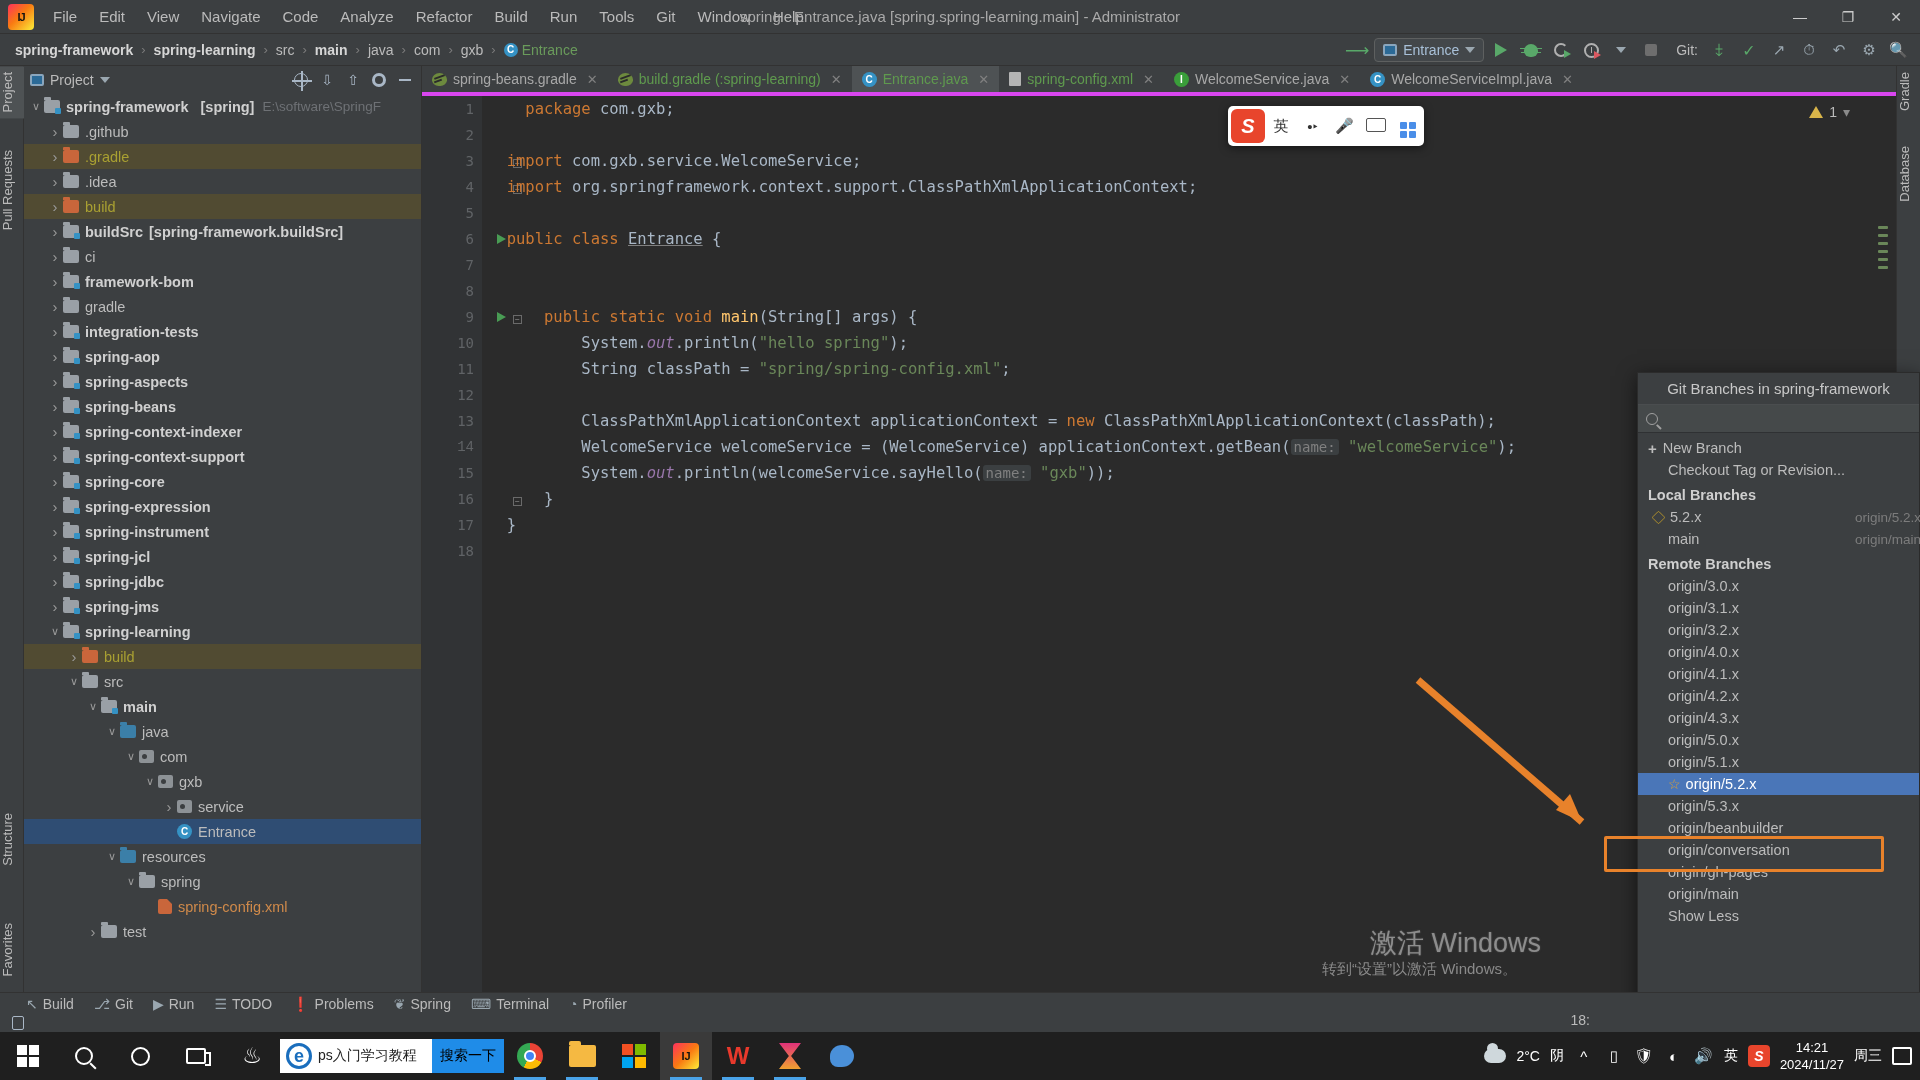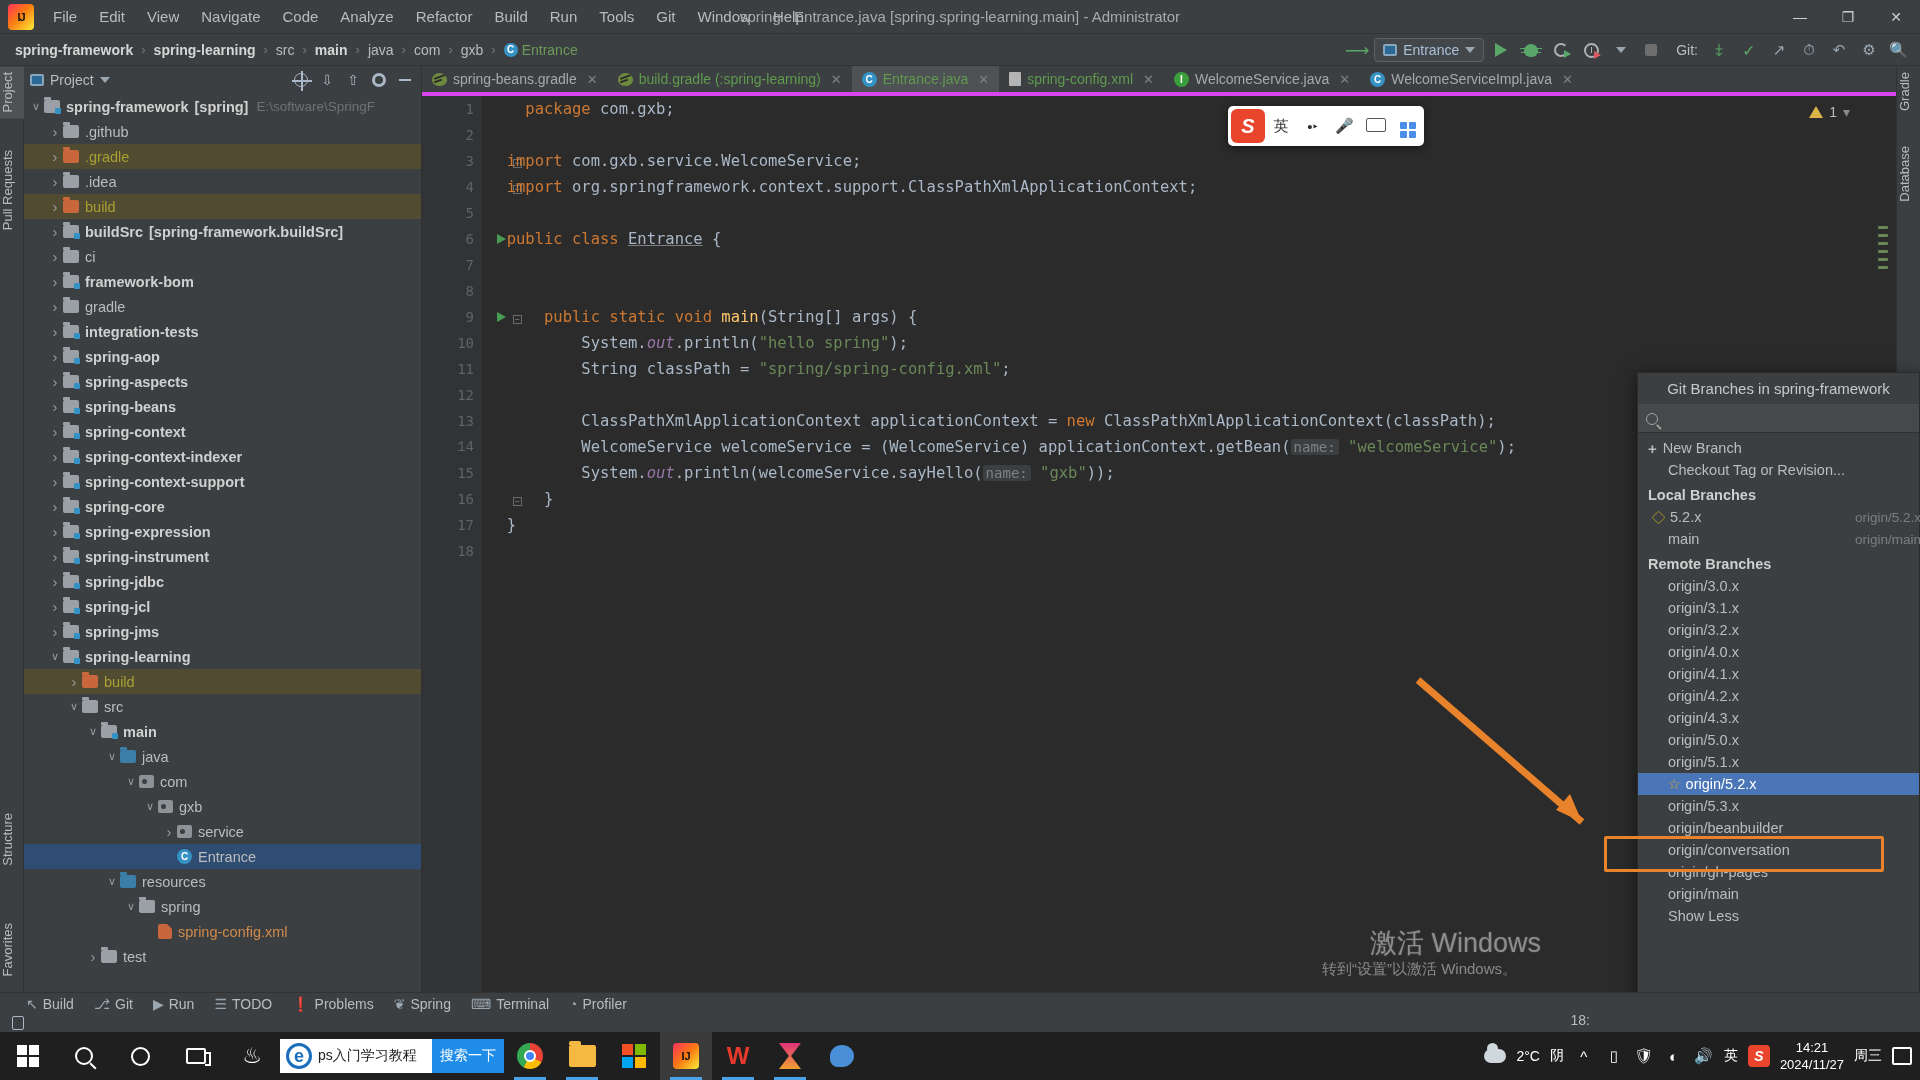--- a/index.html
+++ b/index.html
@@ -261,21 +261,21 @@
   .srch-ic{width:18px;height:18px;border:2px solid #fff;border-radius:50%;position:relative;}
   .srch-ic::after{content:"";position:absolute;right:-6px;bottom:-4px;width:8px;height:2px;background:#fff;transform:rotate(45deg);}
   .cortana{width:19px;height:19px;border:2px solid #fff;border-radius:50%;}
   .taskview{width:20px;height:16px;border:2px solid #fff;border-radius:2px;position:relative;}
   .taskview::after{content:"";position:absolute;right:-7px;top:2px;width:4px;height:10px;border:2px solid #fff;border-left:none;}
   .sogou{width:24px;height:24px;color:#fff;font-size:22px;display:flex;align-items:center;justify-content:center;}
   .searchbox { width:224px;height:34px; background:#fff; display:flex; align-items:center; margin-left:0;}
   .sb-ie { width:26px;height:26px;margin:0 6px; border-radius:50%; border:3px solid #1a6ebd; position:relative; flex:none;}
   .sb-ie::after{content:"e";position:absolute;inset:0;display:flex;align-items:center;justify-content:center;color:#1a6ebd;font-size:18px;font-weight:bold;}
   .sb-txt{flex:1;color:#222;font-size:14px;}
-  .sb-btn{height:34px;min-width:72px;background:#1f8ce8;color:#ffffff;font-size:14px;display:flex;align-items:center;justify-content:center;}
+  .sb-btn{height:34px;min-width:72px;background:#1f8ce8;color:#000000;font-size:14px;display:flex;align-items:center;justify-content:center;}
   .appic { width:52px;height:48px;display:flex;align-items:center;justify-content:center;position:relative;}
   .appic.run::after{content:"";position:absolute;bottom:0;left:10px;right:10px;height:3px;background:#4aa3e8;}
   .appic.active{background:#3a3a3a;}
   .chrome{width:26px;height:26px;border-radius:50%;background:conic-gradient(#ea4335 0 33%,#fbbc05 33% 58%,#34a853 58% 100%);position:relative;}
   .chrome::after{content:"";position:absolute;inset:7px;border-radius:50%;background:#4285f4;border:2px solid #fff;}
   .folderic{width:27px;height:22px;background:#f5b942;border-radius:2px;position:relative;}
   .folderic::before{content:"";position:absolute;top:-4px;left:0;width:12px;height:4px;background:#f5b942;border-radius:2px 2px 0 0;}
   .msstore{width:24px;height:24px;display:grid;grid-template-columns:1fr 1fr;grid-template-rows:1fr 1fr;gap:2px;}
   .msstore i:nth-child(1){background:#f25022;}
   .msstore i:nth-child(2){background:#7fba00;}
@@ -427,21 +427,21 @@
         </div>
       <div class="ph-icon">
           <span class="hide-bar"></span>
         </div>
     </div>
     <div class="tree" id="tree-root">
         <div class="trow" style="padding-left: 4px;">
           <span class="tchev open"></span>
           <span class="folder mod"></span>
           <span class="tlabel bold">spring-framework</span>
-          <span class="tlabel bold" style="margin-left: 6px;">[spring]</span>
+          <span class="tlabel bold" style="margin-left: 12px;">[spring]</span>
           <span class="tpath">E:\software\SpringF</span>
         </div>
         <div class="trow" style="padding-left: 23px;">
           <span class="tchev closed"></span>
           <span class="folder"></span>
           <span class="tlabel">.github</span>
         </div>
         <div class="trow hl-build" style="padding-left: 23px;">
           <span class="tchev closed"></span>
           <span class="folder orange"></span>
@@ -494,25 +494,20 @@
           <span class="tlabel bold">spring-aspects</span>
         </div>
         <div class="trow" style="padding-left: 23px;">
           <span class="tchev closed"></span>
           <span class="folder mod"></span>
           <span class="tlabel bold">spring-beans</span>
         </div>
         <div class="trow" style="padding-left: 23px;">
           <span class="tchev closed"></span>
           <span class="folder mod"></span>
-          <span class="tlabel bold">spring-context</span>
-        </div>
-        <div class="trow" style="padding-left: 23px;">
-          <span class="tchev closed"></span>
-          <span class="folder mod"></span>
           <span class="tlabel bold">spring-context-indexer</span>
         </div>
         <div class="trow" style="padding-left: 23px;">
           <span class="tchev closed"></span>
           <span class="folder mod"></span>
           <span class="tlabel bold">spring-context-support</span>
         </div>
         <div class="trow" style="padding-left: 23px;">
           <span class="tchev closed"></span>
           <span class="folder mod"></span>
@@ -524,26 +519,26 @@
           <span class="tlabel bold">spring-expression</span>
         </div>
         <div class="trow" style="padding-left: 23px;">
           <span class="tchev closed"></span>
           <span class="folder mod"></span>
           <span class="tlabel bold">spring-instrument</span>
         </div>
         <div class="trow" style="padding-left: 23px;">
           <span class="tchev closed"></span>
           <span class="folder mod"></span>
+          <span class="tlabel bold">spring-jcl</span>
+        </div>
+        <div class="trow" style="padding-left: 23px;">
+          <span class="tchev closed"></span>
+          <span class="folder mod"></span>
           <span class="tlabel bold">spring-jdbc</span>
-        </div>
-        <div class="trow" style="padding-left: 23px;">
-          <span class="tchev closed"></span>
-          <span class="folder mod"></span>
-          <span class="tlabel bold">spring-jcl</span>
         </div>
         <div class="trow" style="padding-left: 23px;">
           <span class="tchev closed"></span>
           <span class="folder mod"></span>
           <span class="tlabel bold">spring-jms</span>
         </div>
         <div class="trow" style="padding-left: 23px;">
           <span class="tchev open"></span>
           <span class="folder mod"></span>
           <span class="tlabel bold">spring-learning</span>

